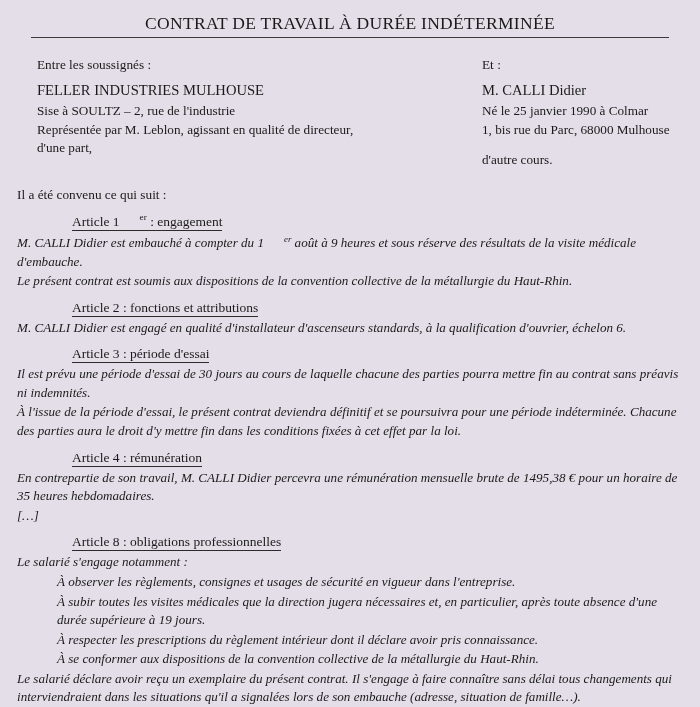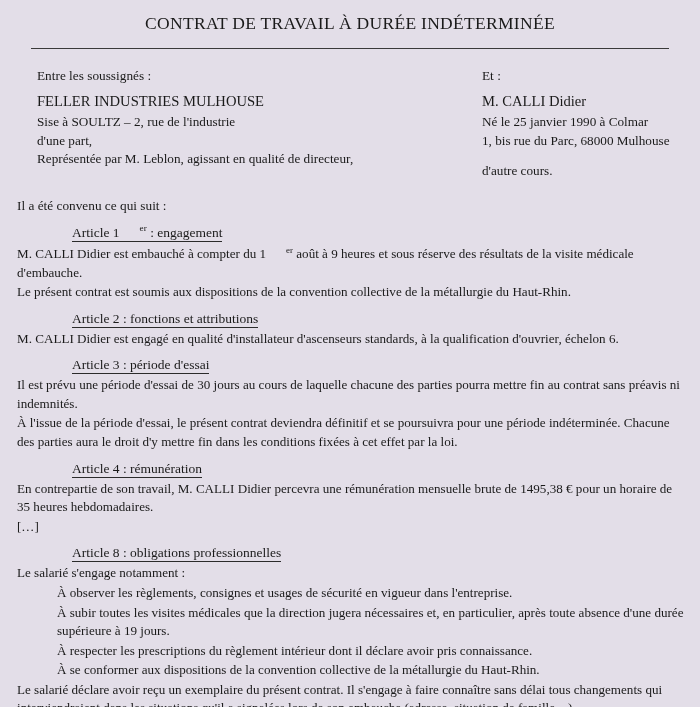--- a/index.html
+++ b/index.html
@@ -20,21 +20,21 @@
     height: 707px;
     box-sizing: border-box;
     padding: 10px 14px 0 14px;
     background: #e3dee8;
   }
   .doc-title {
     text-align: center;
     font-size: 17.5px;
     letter-spacing: 0.3px;
     padding-top: 3px;
-    padding-bottom: 14px;
+    padding-bottom: 3px;
     border-bottom: 1.2px solid #3a3a3a;
     width: 95%;
     margin: 0 auto 0 auto;
     font-family: "Liberation Serif", serif;
   }
   .parties {
     display: flex;
     margin-top: 18px;
     font-size: 13.3px;
     line-height: 1.38;
@@ -78,20 +78,21 @@
     padding-bottom: 1px;
   }
   .article-body {
     font-size: 13.1px;
     line-height: 1.42;
     padding-left: 3px;
     text-align: left;
   }
   .article-body p {
     margin: 0 0 1px 0;
+    font-style: italic;
   }
   .indent {
     padding-left: 40px;
   }
   sup {
     font-size: 0.68em;
     vertical-align: super;
     margin-left: 20px;
   }
 </style>
@@ -100,22 +101,22 @@
 
 <div class="page">
 
   <div class="doc-title">CONTRAT DE TRAVAIL À DURÉE INDÉTERMINÉE</div>
 
   <div class="parties">
     <div class="party-left">
       <div class="party-head">Entre les soussignés :</div>
       <div class="party-name">FELLER INDUSTRIES MULHOUSE</div>
       <div class="party-line">Sise à SOULTZ – 2, rue de l'industrie</div>
+      <div class="party-line">Représentée par M. Leblon, agissant en qualité de directeur,</div>
       <div class="party-line">d'une part,</div>
-      <div class="party-line">Représentée par M. Leblon, agissant en qualité de directeur,</div>
     </div>
     <div class="party-right">
       <div class="party-head">Et :</div>
       <div class="party-name">M. CALLI Didier</div>
       <div class="party-line">Né le 25 janvier 1990 à Colmar</div>
       <div class="party-line">1, bis rue du Parc, 68000 Mulhouse</div>
       <div class="party-sep"></div>
       <div class="party-line">d'autre cours.</div>
     </div>
   </div>

